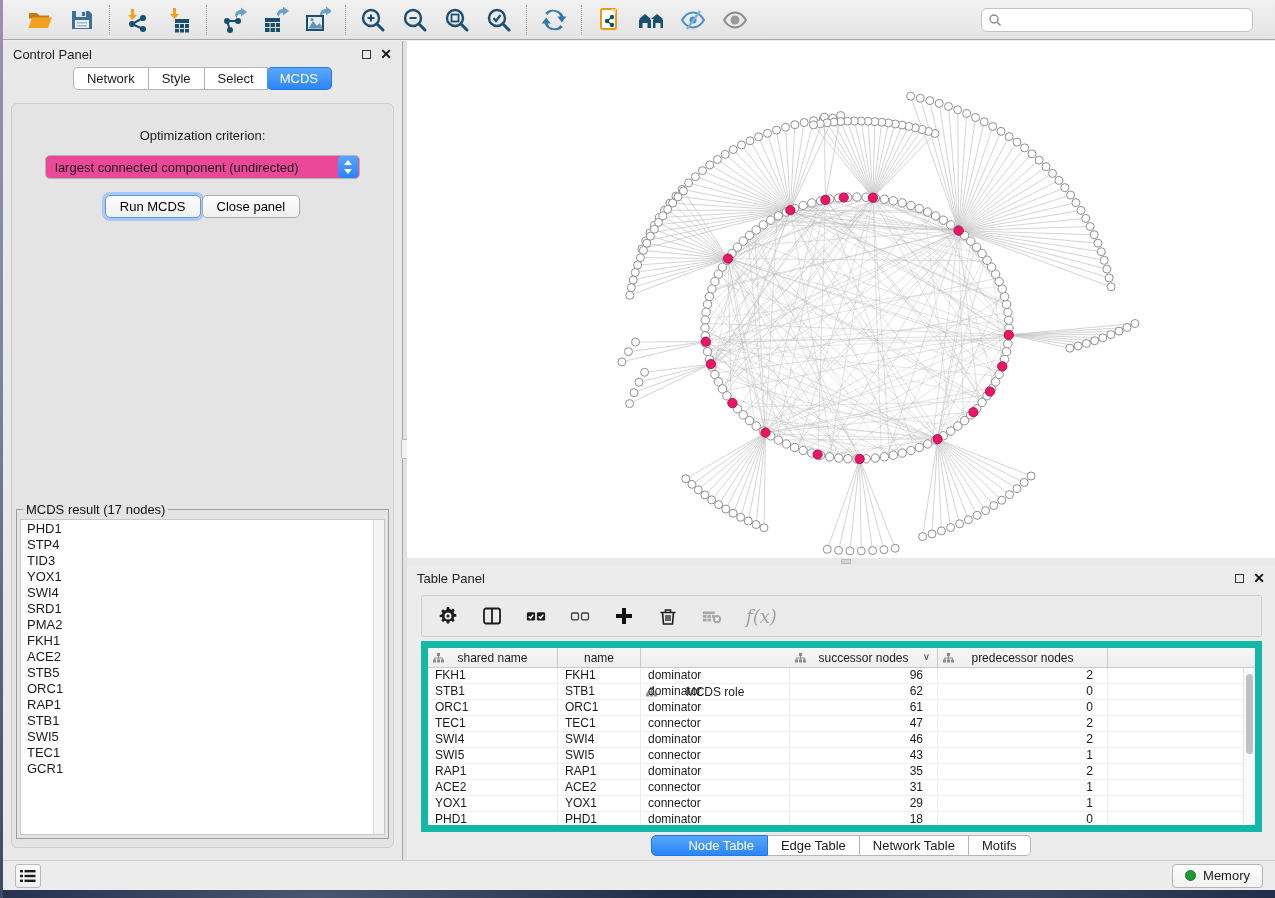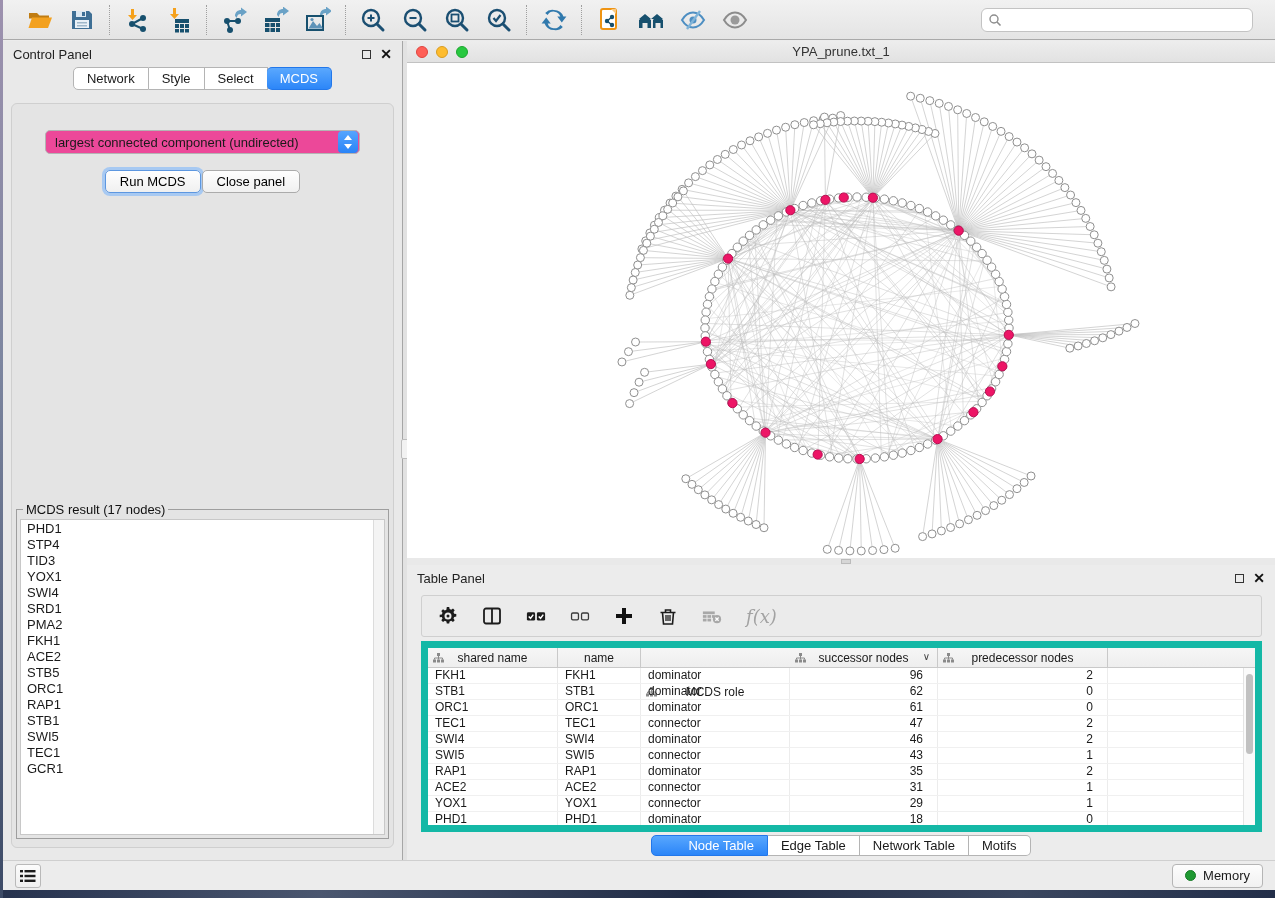--- a/index.html
+++ b/index.html
@@ -268,20 +268,21 @@
       <span class="win-close">✕</span>
     </span>
   </div>
   <div class="seg">
       <div class="seg-tab">Network</div>
       <div class="seg-tab">Style</div>
       <div class="seg-tab">Select</div>
       <div class="seg-tab active">MCDS</div>
     </div>
   <div class="cp-card">
+    <div class="opt-label">Optimization criterion:</div>
     <div class="select-box">
       <span class="select-value">largest connected component (undirected)</span>
       <span class="select-stepper">
           <svg viewBox="0 0 10 14">
             <path fill="#fff" d="M5 0 9 5H1zM5 14 1 9h8z"></path>
           </svg>
         </span>
     </div>
     <div class="btn-row">
       <button class="btn focused">Run MCDS</button>
@@ -312,28 +313,20 @@
       </div>
     </fieldset>
   </div>
 </div>
 
 <div class="v-split">
     <div class="grip"></div>
   </div>
 
 <div class="net-window">
-  <div class="net-titlebar">
-    <div class="lights">
-      <span class="light red"></span>
-      <span class="light yellow"></span>
-      <span class="light green"></span>
-    </div>
-    <div class="net-title">YPA_prune.txt_1</div>
-  </div>
   <div class="net-canvas">
     <svg id="netsvg" viewBox="0 0 868 495" preserveAspectRatio="xMidYMid meet">
         <g>
           <line x1="383.3675856880602" y1="147.25797993480913" x2="492.7267327779979" y2="390.71799916903683" stroke="#bdbdbd" stroke-width="0.7" opacity="0.65"></line>
           <line x1="383.3675856880602" y1="147.25797993480913" x2="311.33101932943015" y2="211.3513583235589" stroke="#bdbdbd" stroke-width="0.7" opacity="0.65"></line>
           <line x1="383.3675856880602" y1="147.25797993480913" x2="583.1064009462964" y2="201.74592065333871" stroke="#bdbdbd" stroke-width="0.7" opacity="0.65"></line>
           <line x1="383.3675856880602" y1="147.25797993480913" x2="564.8669945382775" y2="179.20634092544265" stroke="#bdbdbd" stroke-width="0.7" opacity="0.65"></line>
           <line x1="383.3675856880602" y1="147.25797993480913" x2="383.90715687002535" y2="147.03230659396178" stroke="#bdbdbd" stroke-width="0.7" opacity="0.65"></line>
           <line x1="383.3675856880602" y1="147.25797993480913" x2="522.1658589528835" y2="149.70598302643052" stroke="#bdbdbd" stroke-width="0.7" opacity="0.65"></line>
           <line x1="383.3675856880602" y1="147.25797993480913" x2="298.05753735057334" y2="261.39588759987225" stroke="#bdbdbd" stroke-width="0.7" opacity="0.65"></line>

